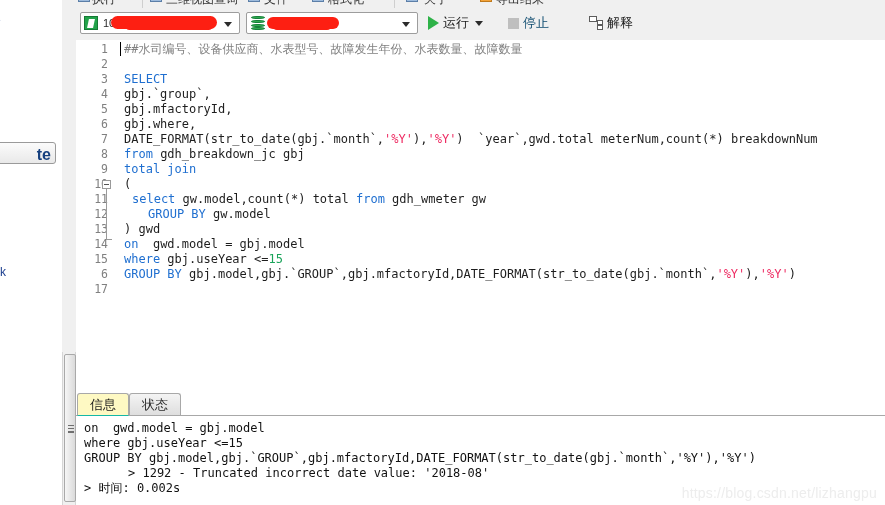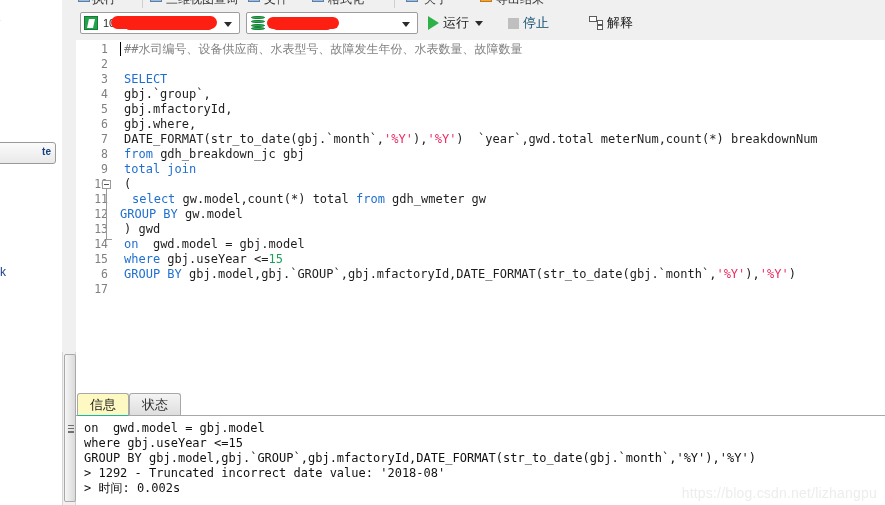--- a/index.html
+++ b/index.html
@@ -46,21 +46,21 @@
     height: 22px;
     border: 1px solid #9a9a9a;
     border-radius: 3px;
     background: linear-gradient(#fbfbfb, #e9e9e9);
     box-sizing: border-box;
   }
   .left-btn span {
     position: absolute;
     right: 4px;
     top: 3px;
-    font-size: 10px;
+    font-size: 16px;
     font-weight: bold;
     color: #16407f;
   }
 
   
   .gap-strip {
     position: absolute;
     left: 62px; top: 0;
     width: 14px; height: 505px;
     background: #f0f0f0;
@@ -512,21 +512,21 @@
         <div class="code-line" style="top:2px;"><span class="cmt">##水司编号、设备供应商、水表型号、故障发生年份、水表数量、故障数量</span></div>
         <div class="code-line" style="top:32px;"><span class="kw">SELECT</span></div>
         <div class="code-line" style="top:47px;">gbj.`group`,</div>
         <div class="code-line" style="top:62px;">gbj.mfactoryId,</div>
         <div class="code-line" style="top:77px;">gbj.where,</div>
         <div class="code-line" style="top:107px;"><span class="kw">from</span> gdh_breakdown_jc gbj</div>
         <div class="code-line" style="top:92px;">DATE_FORMAT(str_to_date(gbj.`month`,<span class="str">'%Y'</span>),<span class="str">'%Y'</span>)  `year`,gwd.total meterNum,count(*) breakdownNum</div>
         <div class="code-line" style="top:122px;"><span class="kw">total join</span></div>
         <div class="code-line" style="top:137px;">(</div>
         <div class="code-line" style="top:152px; left:12px;"><span class="kw">select</span> gw.model,count(*) total <span class="kw">from</span> gdh_wmeter gw</div>
-        <div class="code-line" style="top:167px; left:0;"><span class="kw">GROUP BY</span> gw.model</div>
+        <div class="code-line" style="top:167px; left:28px;"><span class="kw">GROUP BY</span> gw.model</div>
         <div class="code-line" style="top:182px;">) gwd</div>
         <div class="code-line" style="top:197px;"><span class="kw">on</span>  gwd.model = gbj.model</div>
         <div class="code-line" style="top:212px;"><span class="kw">where</span> gbj.useYear &lt;=<span class="num">15</span></div>
         <div class="code-line" style="top:227px;"><span class="kw">GROUP BY</span> gbj.model,gbj.`GROUP`,gbj.mfactoryId,DATE_FORMAT(str_to_date(gbj.`month`,<span class="str">'%Y'</span>),<span class="str">'%Y'</span>)</div>
         <div class="code-line" style="top:242px;"></div>
       </div>
     </div>
 
     <div class="bottom">
       <div class="tabstrip">
@@ -534,20 +534,20 @@
             <span>信息</span>
           </div>
         <div class="tab inactive" style="left:53px; width:52px;">
             <span>状态</span>
           </div>
       </div>
 
       <div class="out-line" style="top:36px;">on  gwd.model = gbj.model</div>
       <div class="out-line" style="top:51px;">where gbj.useYear &lt;=15</div>
       <div class="out-line" style="top:66px;">GROUP BY gbj.model,gbj.`GROUP`,gbj.mfactoryId,DATE_FORMAT(str_to_date(gbj.`month`,'%Y'),'%Y')</div>
-      <div class="out-line" style="top:81px;">&gt; 1292 - Truncated incorrect date value: '2018-08'</div>
+      <div class="out-line" style="top:81px;margin-left:44px;">&gt; 1292 - Truncated incorrect date value: '2018-08'</div>
       <div class="out-line" style="top:96px;">&gt; 时间: 0.002s</div>
 
       <div class="watermark">https://blog.csdn.net/lizhangpu</div>
     </div>
 
   </div>
 </div>
 
 </body></html>

